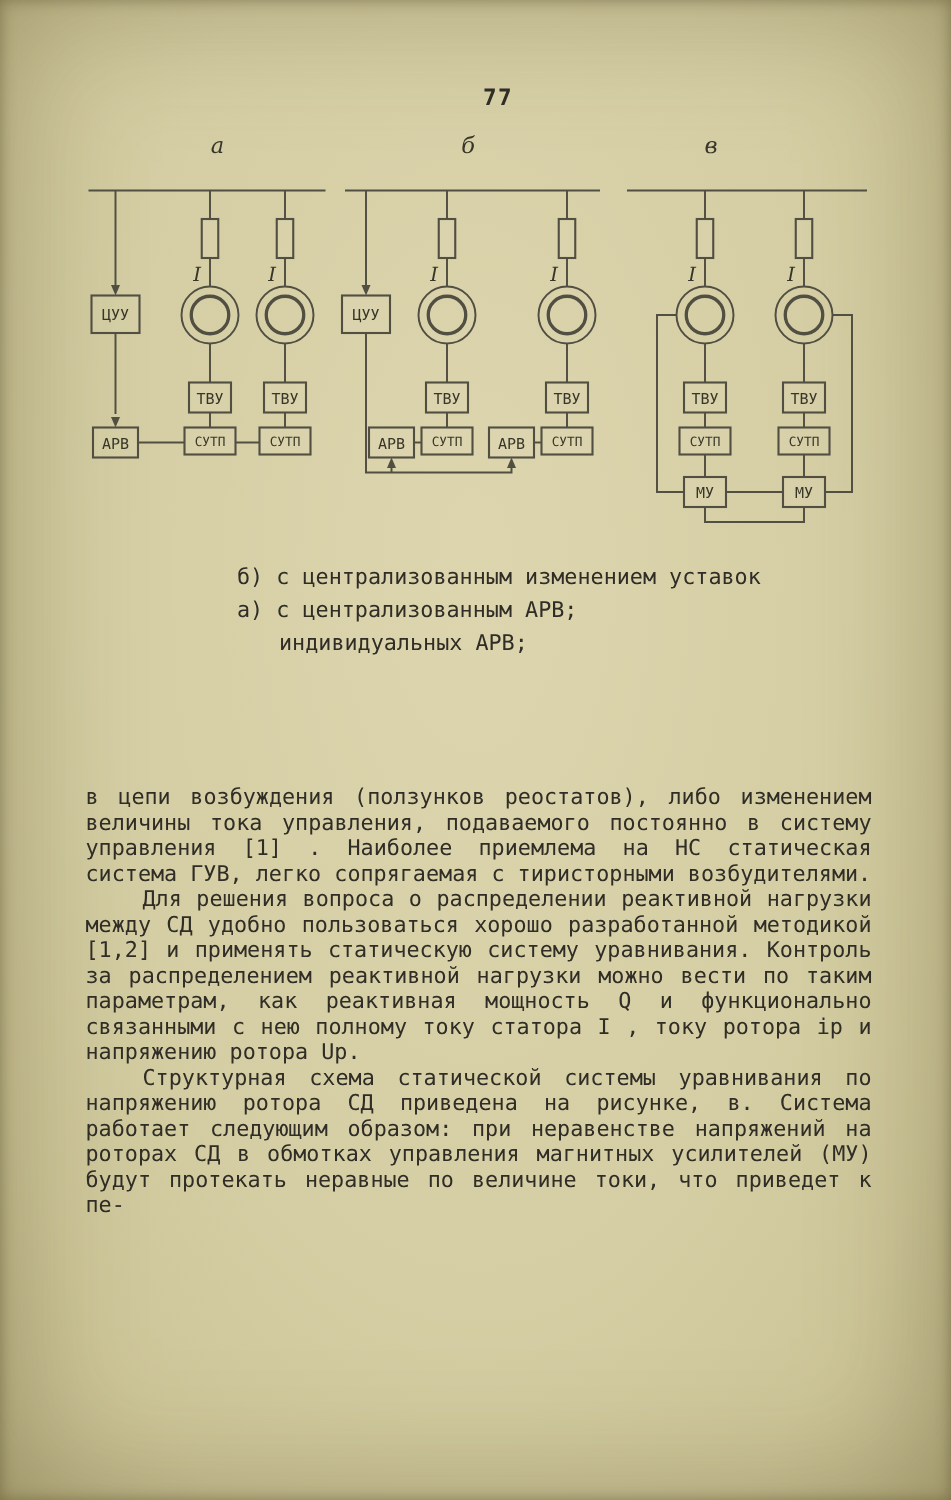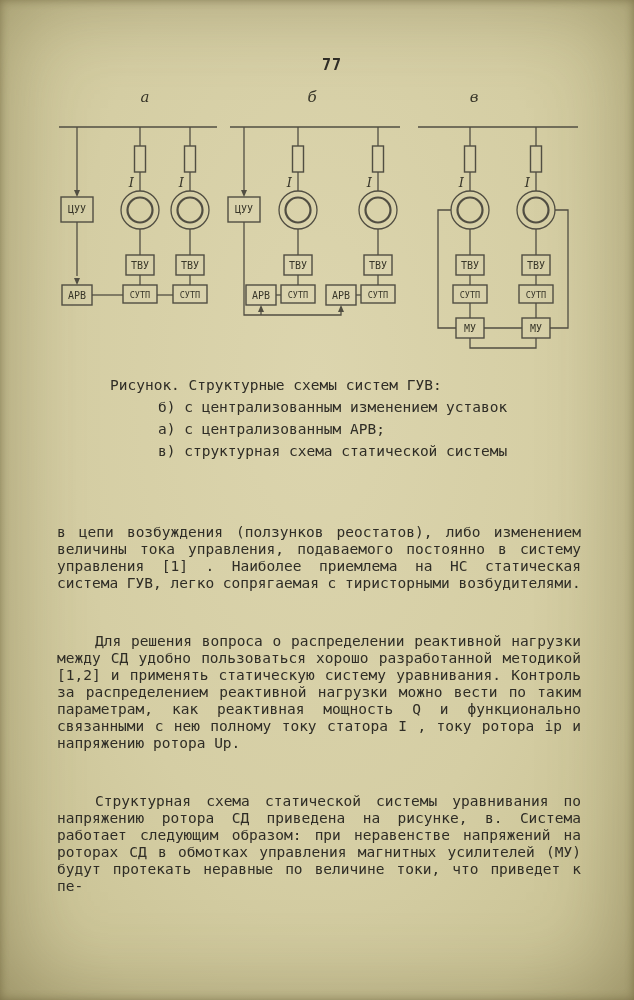--- a/index.html
+++ b/index.html
@@ -31,21 +31,21 @@
     position:absolute;top:374px;left:110px;width:470px;
     font-size:14.5px;line-height:22px;
   }
   .caption .item{padding-left:48px;}
   .caption .cont{padding-left:76px;}
   .bodytext{
     position:absolute;top:524px;left:57px;width:524px;
     font-size:14.5px;line-height:17px;text-align:justify;
   }
   .bodytext p{margin:0;}
-  .bodytext p.ind{text-indent:38px;margin-top:41px;}
+  .bodytext p.ind{text-indent:38px;}
 </style>
 </head>
 <body>
 
 <div class="page">
 
   <div class="page-number">77</div>
 
   <div class="diagrams">
 
@@ -188,24 +188,23 @@
 
       <polyline class="w" points="39,122 26,122 26,240 44,240"></polyline>
       <polyline class="w" points="143,122 156,122 156,240 138,240"></polyline>
       <line class="w" x1="72" y1="240" x2="110" y2="240"></line>
       <polyline class="w" points="58,250 58,260 124,260 124,250"></polyline>
     </svg>
 
   </div>
 
   <div class="caption">
-    <div>Рисунок. Структурные схемы систем ГУВ:</div>
     <div class="item">б) с централизованным изменением уставок</div>
     <div class="item">а) с централизованным АРВ;</div>
-    <div class="item">в) структурная схема статической системы</div>
+    <div class="cont">индивидуальных АРВ;</div>
   </div>
 
   <div class="bodytext">
     <p>в цепи возбуждения (ползунков реостатов), либо изменением величины тока управления, подаваемого постоянно в систему управления [1] . Наиболее приемлема на НС статическая система ГУВ, легко сопрягаемая с тиристорными возбудителями.</p>
     <p class="ind">Для решения вопроса о распределении реактивной нагрузки между СД удобно пользоваться хорошо разработанной методикой [1,2] и применять статическую систему уравнивания. Контроль за распределением реактивной нагрузки можно вести по таким параметрам, как реактивная мощность Q и функционально связанными с нею полному току статора I , току ротора iр и напряжению ротора Uр.</p>
     <p class="ind">Структурная схема статической системы уравнивания по напряжению ротора СД приведена на рисунке, в. Система работает следующим образом: при неравенстве напряжений на роторах СД в обмотках управления магнитных усилителей (МУ) будут протекать неравные по величине токи, что приведет к пе-</p>
   </div>
 
 </div>
 

